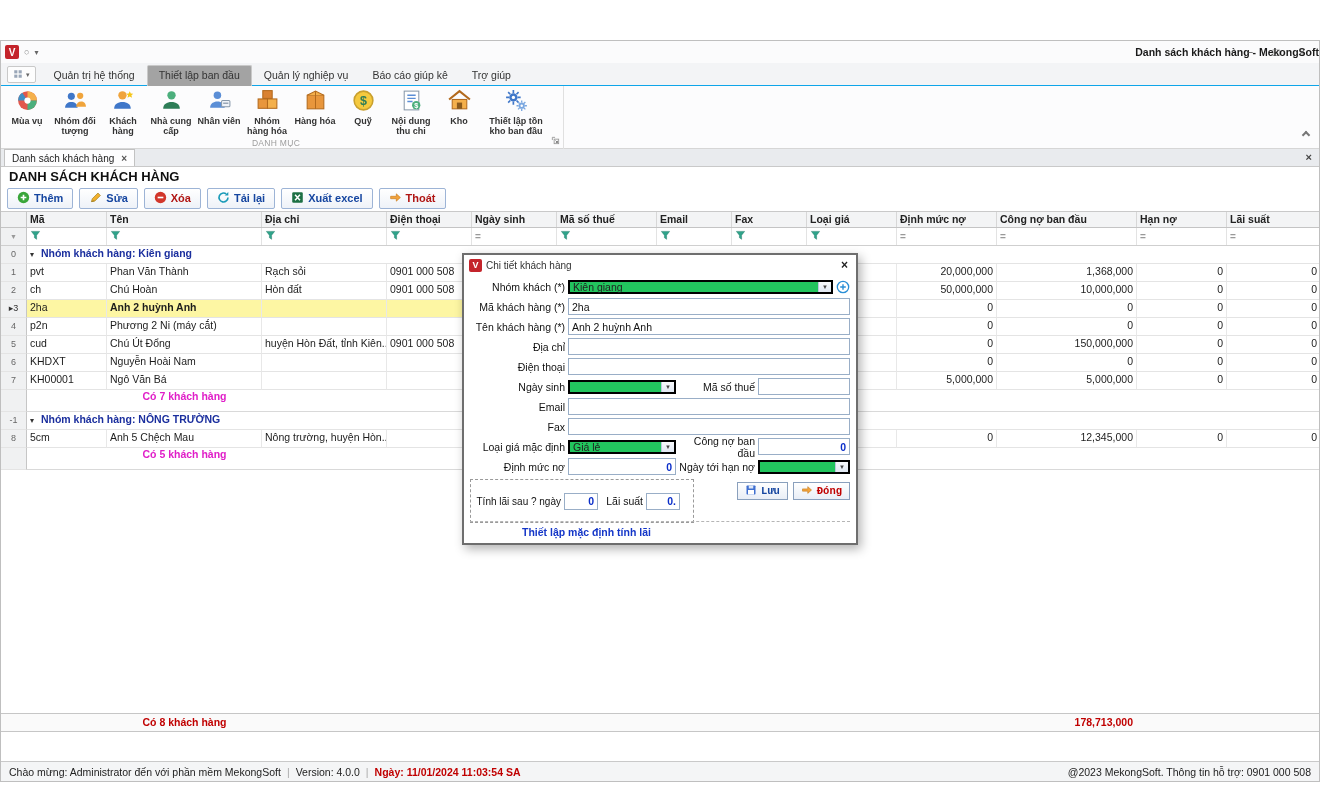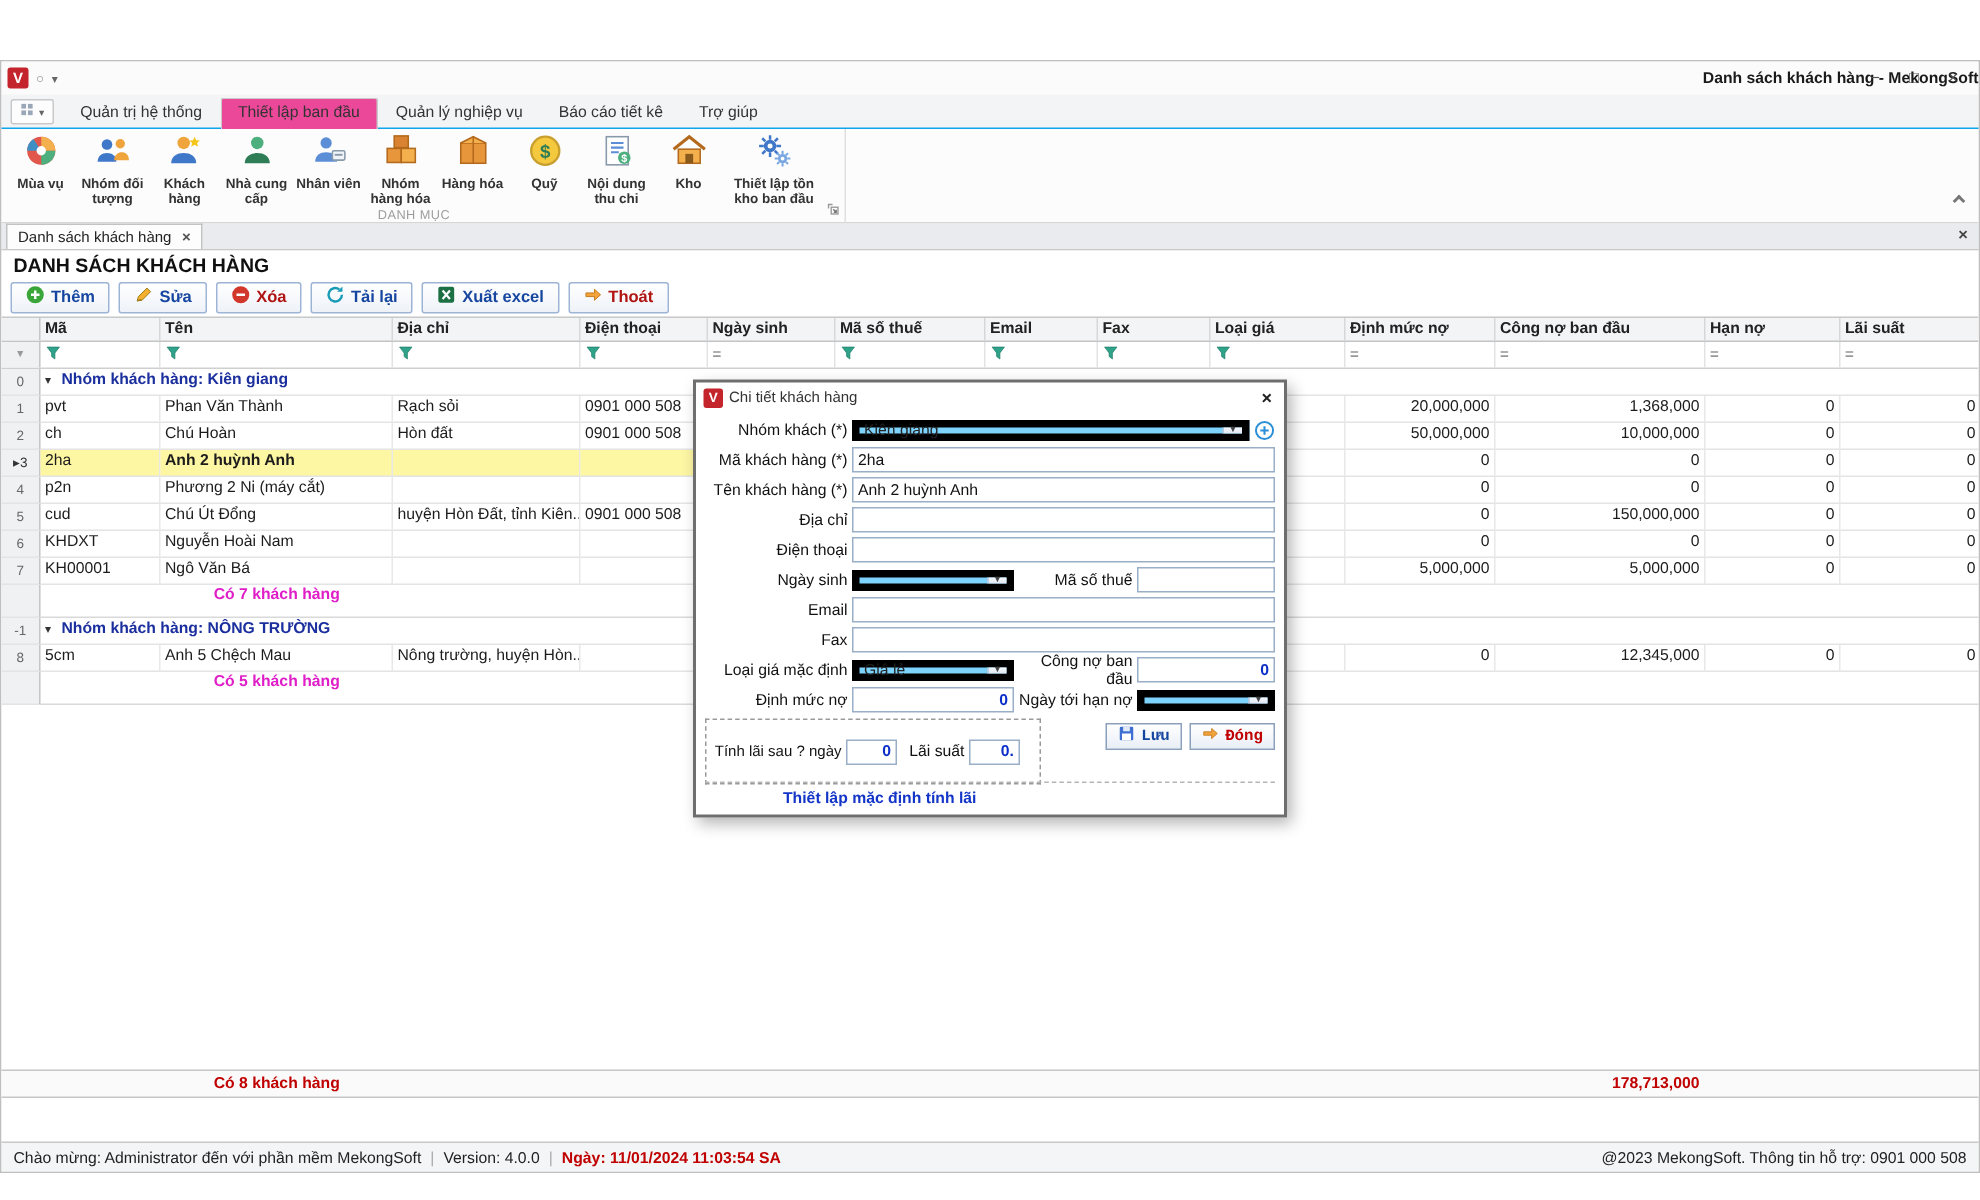--- a/index.html
+++ b/index.html
@@ -15,21 +15,21 @@
 .title-center{position:absolute;left:0;right:0;text-align:right;font-size:10.5px;font-weight:bold;color:#1a1a1a;pointer-events:none}
 .wbtns{margin-left:auto;display:flex;z-index:1}
 .wbtn{width:26px;height:18px;display:inline-flex;align-items:center;justify-content:center;color:#555;font-size:11px;cursor:pointer}
 
 .ribbon-tabbar{height:23px;display:flex;align-items:flex-end;background:#f3f4f6;padding:0 0 0 6px;border-bottom:1px solid #0ea5e9}
 .appbtn{display:flex;align-items:center;gap:3px;border:1px solid #c9c9c9;background:#fdfdfd;border-radius:2px;height:17px;padding:0 5px;margin:0 6px 2px 0;cursor:pointer}
 .appbtn .caret{font-size:7px;color:#666}
 .appbtn svg{width:10px;height:10px}
 .rtabs{display:flex;height:100%;align-items:flex-end}
 .rtab{padding:3px 11px 4px;font-size:10.5px;color:#333;border:1px solid transparent;border-bottom:none;cursor:pointer}
-.rtab.active{background:#ec4899;border-color:#c9c9c9;border-radius:2px 2px 0 0;margin-bottom:-1px;padding-bottom:5px}
+.rtab.active{background:#a3a3a3;border-color:#c9c9c9;border-radius:2px 2px 0 0;margin-bottom:-1px;padding-bottom:5px}
 
 .ribbon-body{position:relative;height:63px;background:#fcfcfd;border-bottom:1px solid #d6d6d6}
 .rgroup{position:relative;height:63px;display:inline-block;border-right:1px solid #e0e0e0;padding:0 14px 0 2px}
 .ritems{display:flex;align-items:flex-start;height:50px;margin-top:2px}
 .ritem{display:flex;flex-direction:column;align-items:center;width:48px;padding:0 1px;cursor:pointer}
 .ritem.wide{width:66px}
 .ricon svg{width:25px;height:25px}
 .rlabel{font-size:9px;line-height:1.12;text-align:center;color:#333;margin-top:1px;font-weight:bold}
 .rgroup-label{position:absolute;left:0;right:12px;bottom:1px;text-align:center;font-size:8.5px;color:#9d9d9d;letter-spacing:.3px}
 .rlauncher{position:absolute;right:3px;bottom:2px;cursor:pointer}
@@ -89,21 +89,21 @@
 .dlg-body{padding:3px 6px 0;display:flex;flex-direction:column;gap:3px}
 .frow{display:flex;align-items:center;gap:3px;height:17px}
 .flabel{flex:none;width:95px;text-align:right;font-size:10.5px;color:#111}
 .flabel2{flex:1;text-align:right;font-size:10.5px;color:#111}
 .finput{height:17px;border:1px solid #99aec7;font-size:10.5px;padding:0 3px;font-family:inherit;color:#111;min-width:0}
 .grow1{flex:1}
 .w108{width:108px;flex:none}
 .w92{width:92px;flex:none}
 .w34{width:34px;flex:none}
 .numv{color:#0b2ec9;font-weight:bold;text-align:right}
-.combo{position:relative;height:14px;border:5px solid #000000;background:#7dd3fc;display:flex;align-items:center;padding:0 15px 0 3px;font-size:10.5px;cursor:pointer}
+.combo{position:relative;height:14px;border:2px solid #000000;background:#22c55e;display:flex;align-items:center;padding:0 15px 0 3px;font-size:10.5px;cursor:pointer}
 .carrow{position:absolute;right:0;top:0;bottom:0;width:13px;background:linear-gradient(#f7f9fc,#dfe7f2);border-left:1px solid #bac9de;display:flex;align-items:center;justify-content:center;font-size:6px;color:#444}
 .addcircle{flex:none;display:inline-flex;cursor:pointer}
 .addcircle svg{width:14px;height:14px}
 .dash-row{display:flex;align-items:flex-start;margin:4px 6px 0}
 .dash-box{width:224px;height:44px;border:1px dashed #9a9a9a;display:flex;align-items:center;gap:3px;padding:0 4px}
 .dash-box .flabel{width:86px;font-size:10px}
 .lbl-ls{flex:none;width:42px;text-align:right;font-size:10.5px;color:#111}
 .dlg-buttons{margin-left:auto;display:flex;gap:5px;margin-top:3px}
 .dlg-btn{display:inline-flex;align-items:center;gap:4px;height:18px;padding:0 7px;border:1px solid #8aa0bd;background:linear-gradient(#ffffff,#e9eef6);font-family:Liberation Mono, monospace;font-size:10.5px;font-weight:bold;cursor:pointer}
 .dlg-btn svg{width:12px;height:12px}
@@ -137,21 +137,21 @@
             <rect x="9" y="2" width="5" height="5" fill="#9aa7b8"></rect>
             <rect x="2" y="9" width="5" height="5" fill="#9aa7b8"></rect>
             <rect x="9" y="9" width="5" height="5" fill="#9aa7b8"></rect>
           </svg></span>
       <span class="caret">▾</span>
     </div>
     <div class="rtabs">
         <div class="rtab">Quản trị hệ thống</div>
         <div class="rtab active">Thiết lập ban đầu</div>
         <div class="rtab">Quản lý nghiệp vụ</div>
-        <div class="rtab">Báo cáo tiết kê</div>
+        <div class="rtab">Báo cáo giúp kê</div>
         <div class="rtab">Trợ giúp</div>
       </div>
   </div>
 
   <div class="ribbon-body">
     <div class="rgroup">
       <div class="ritems">
           <div class="ritem">
             <span class="ricon"><svg viewBox="0 0 24 24">
                 <circle cx="12" cy="12" r="9" fill="#e2574c"></circle>

